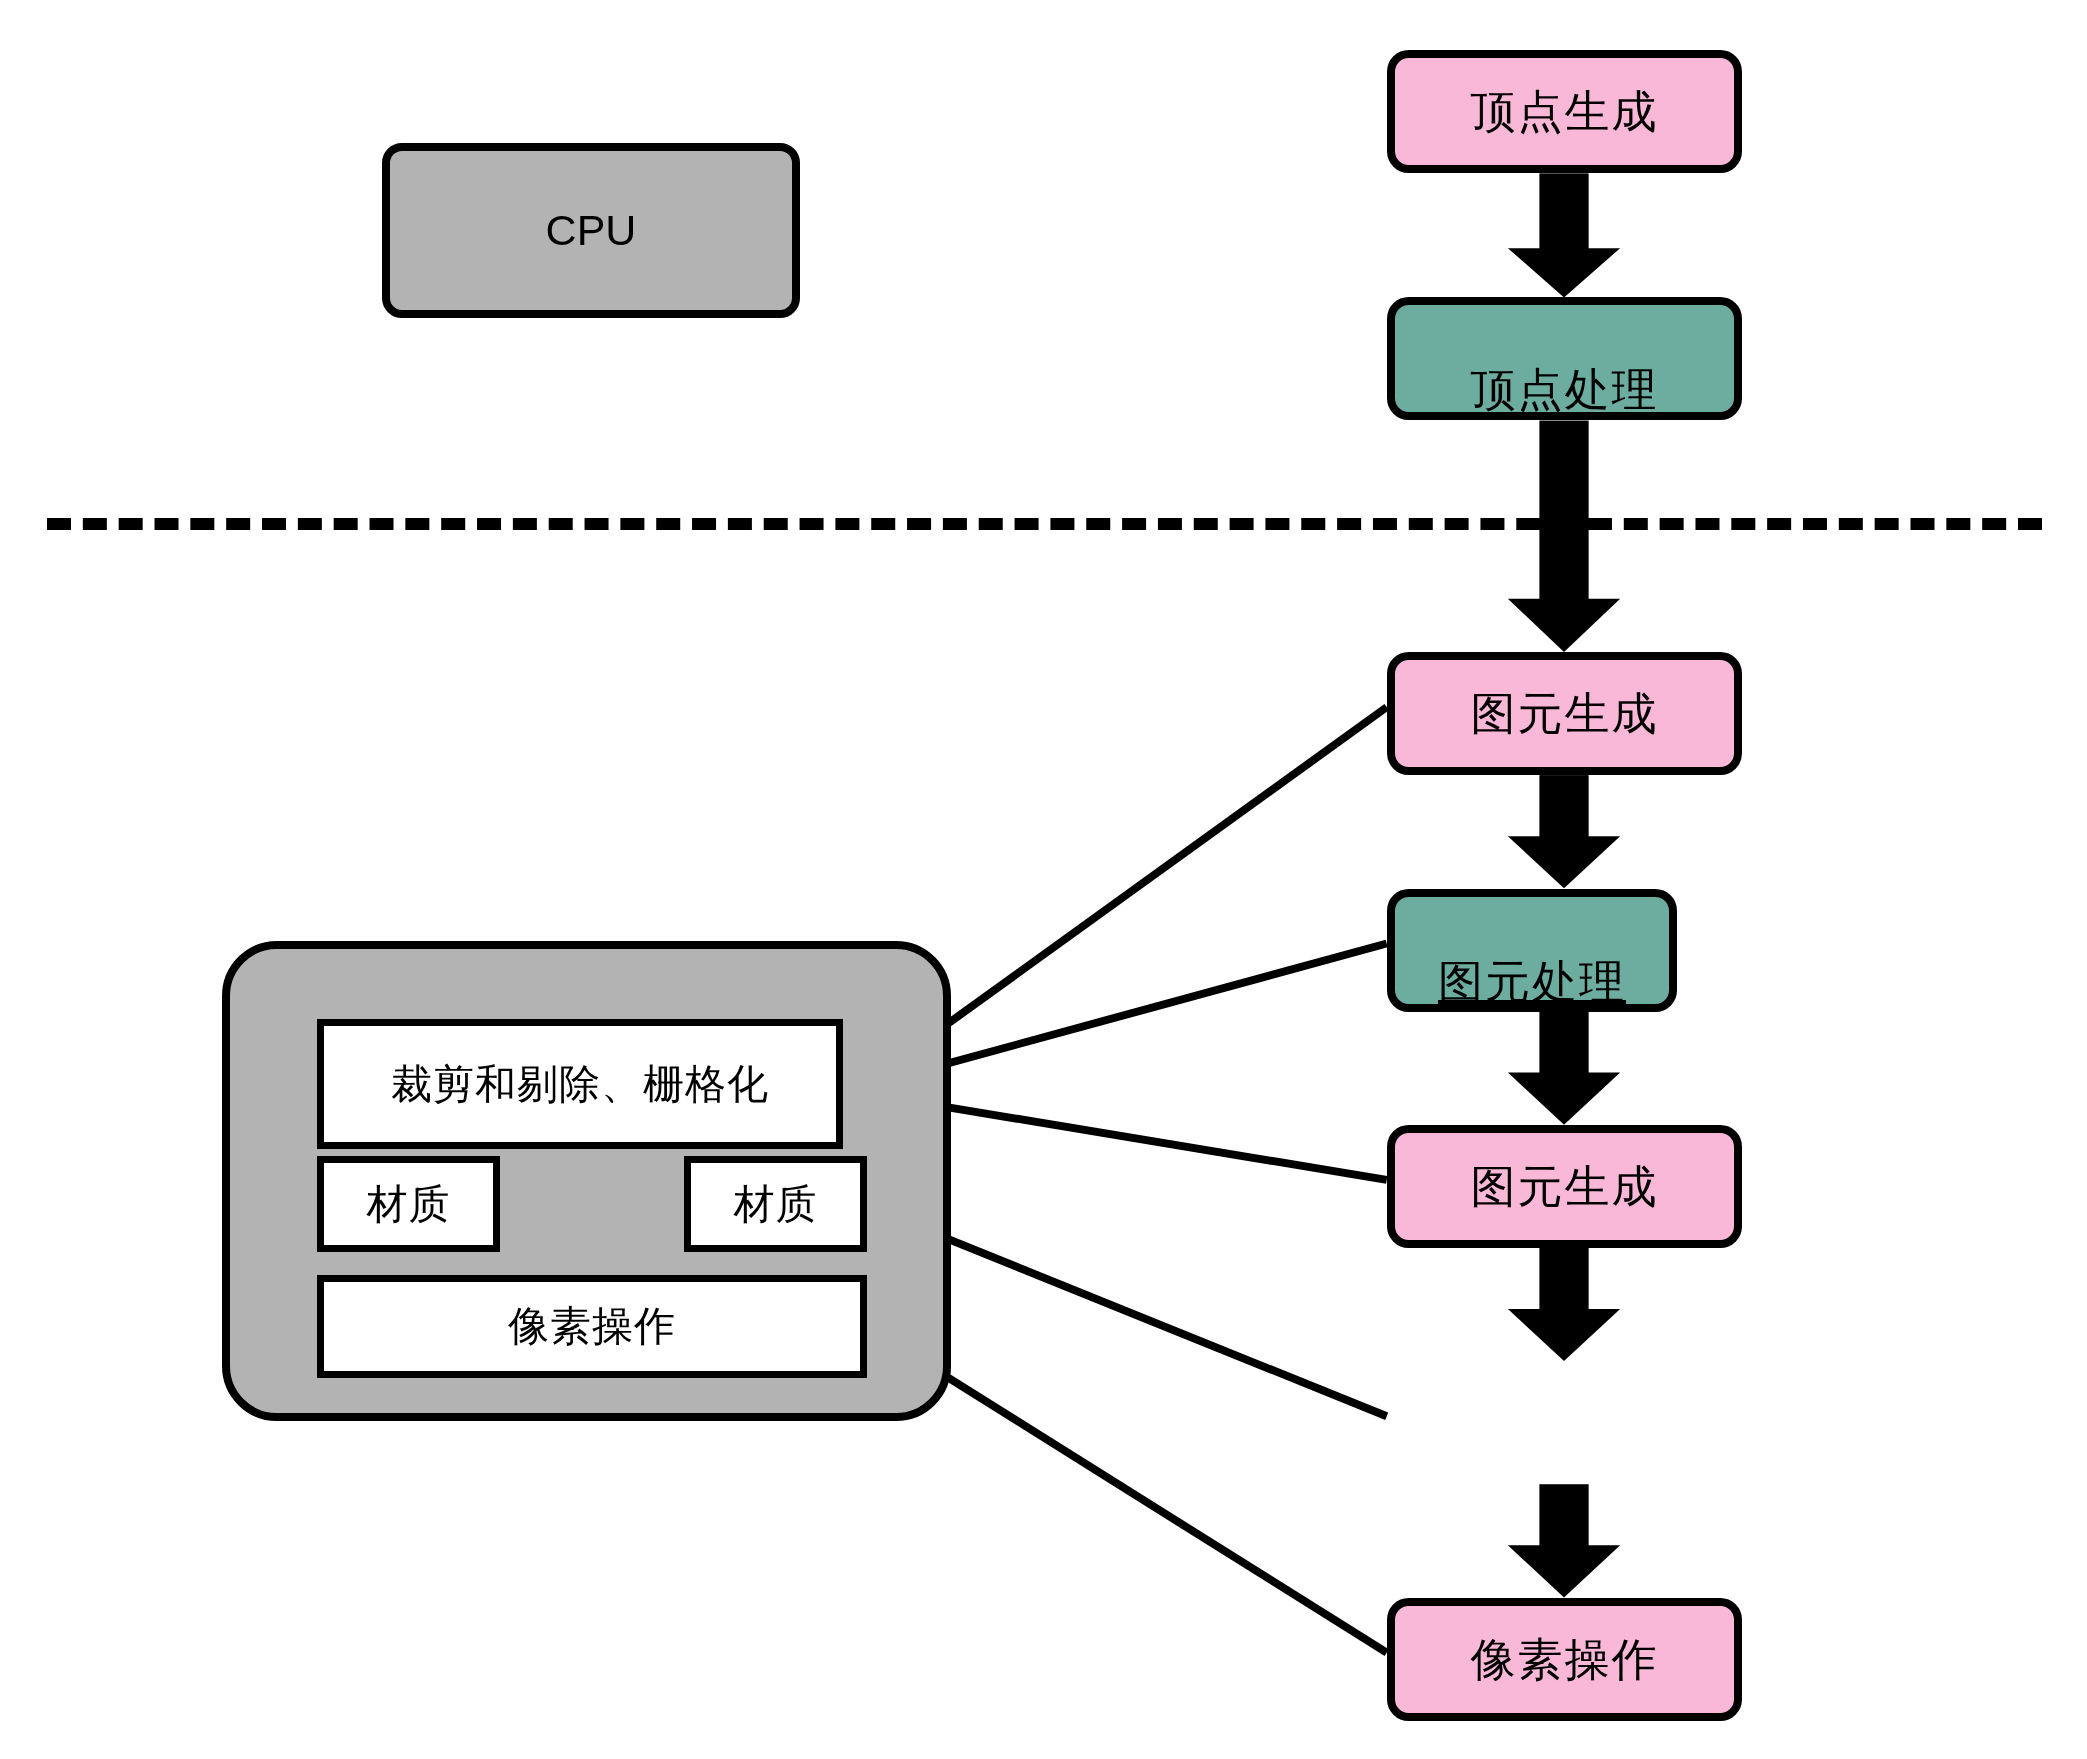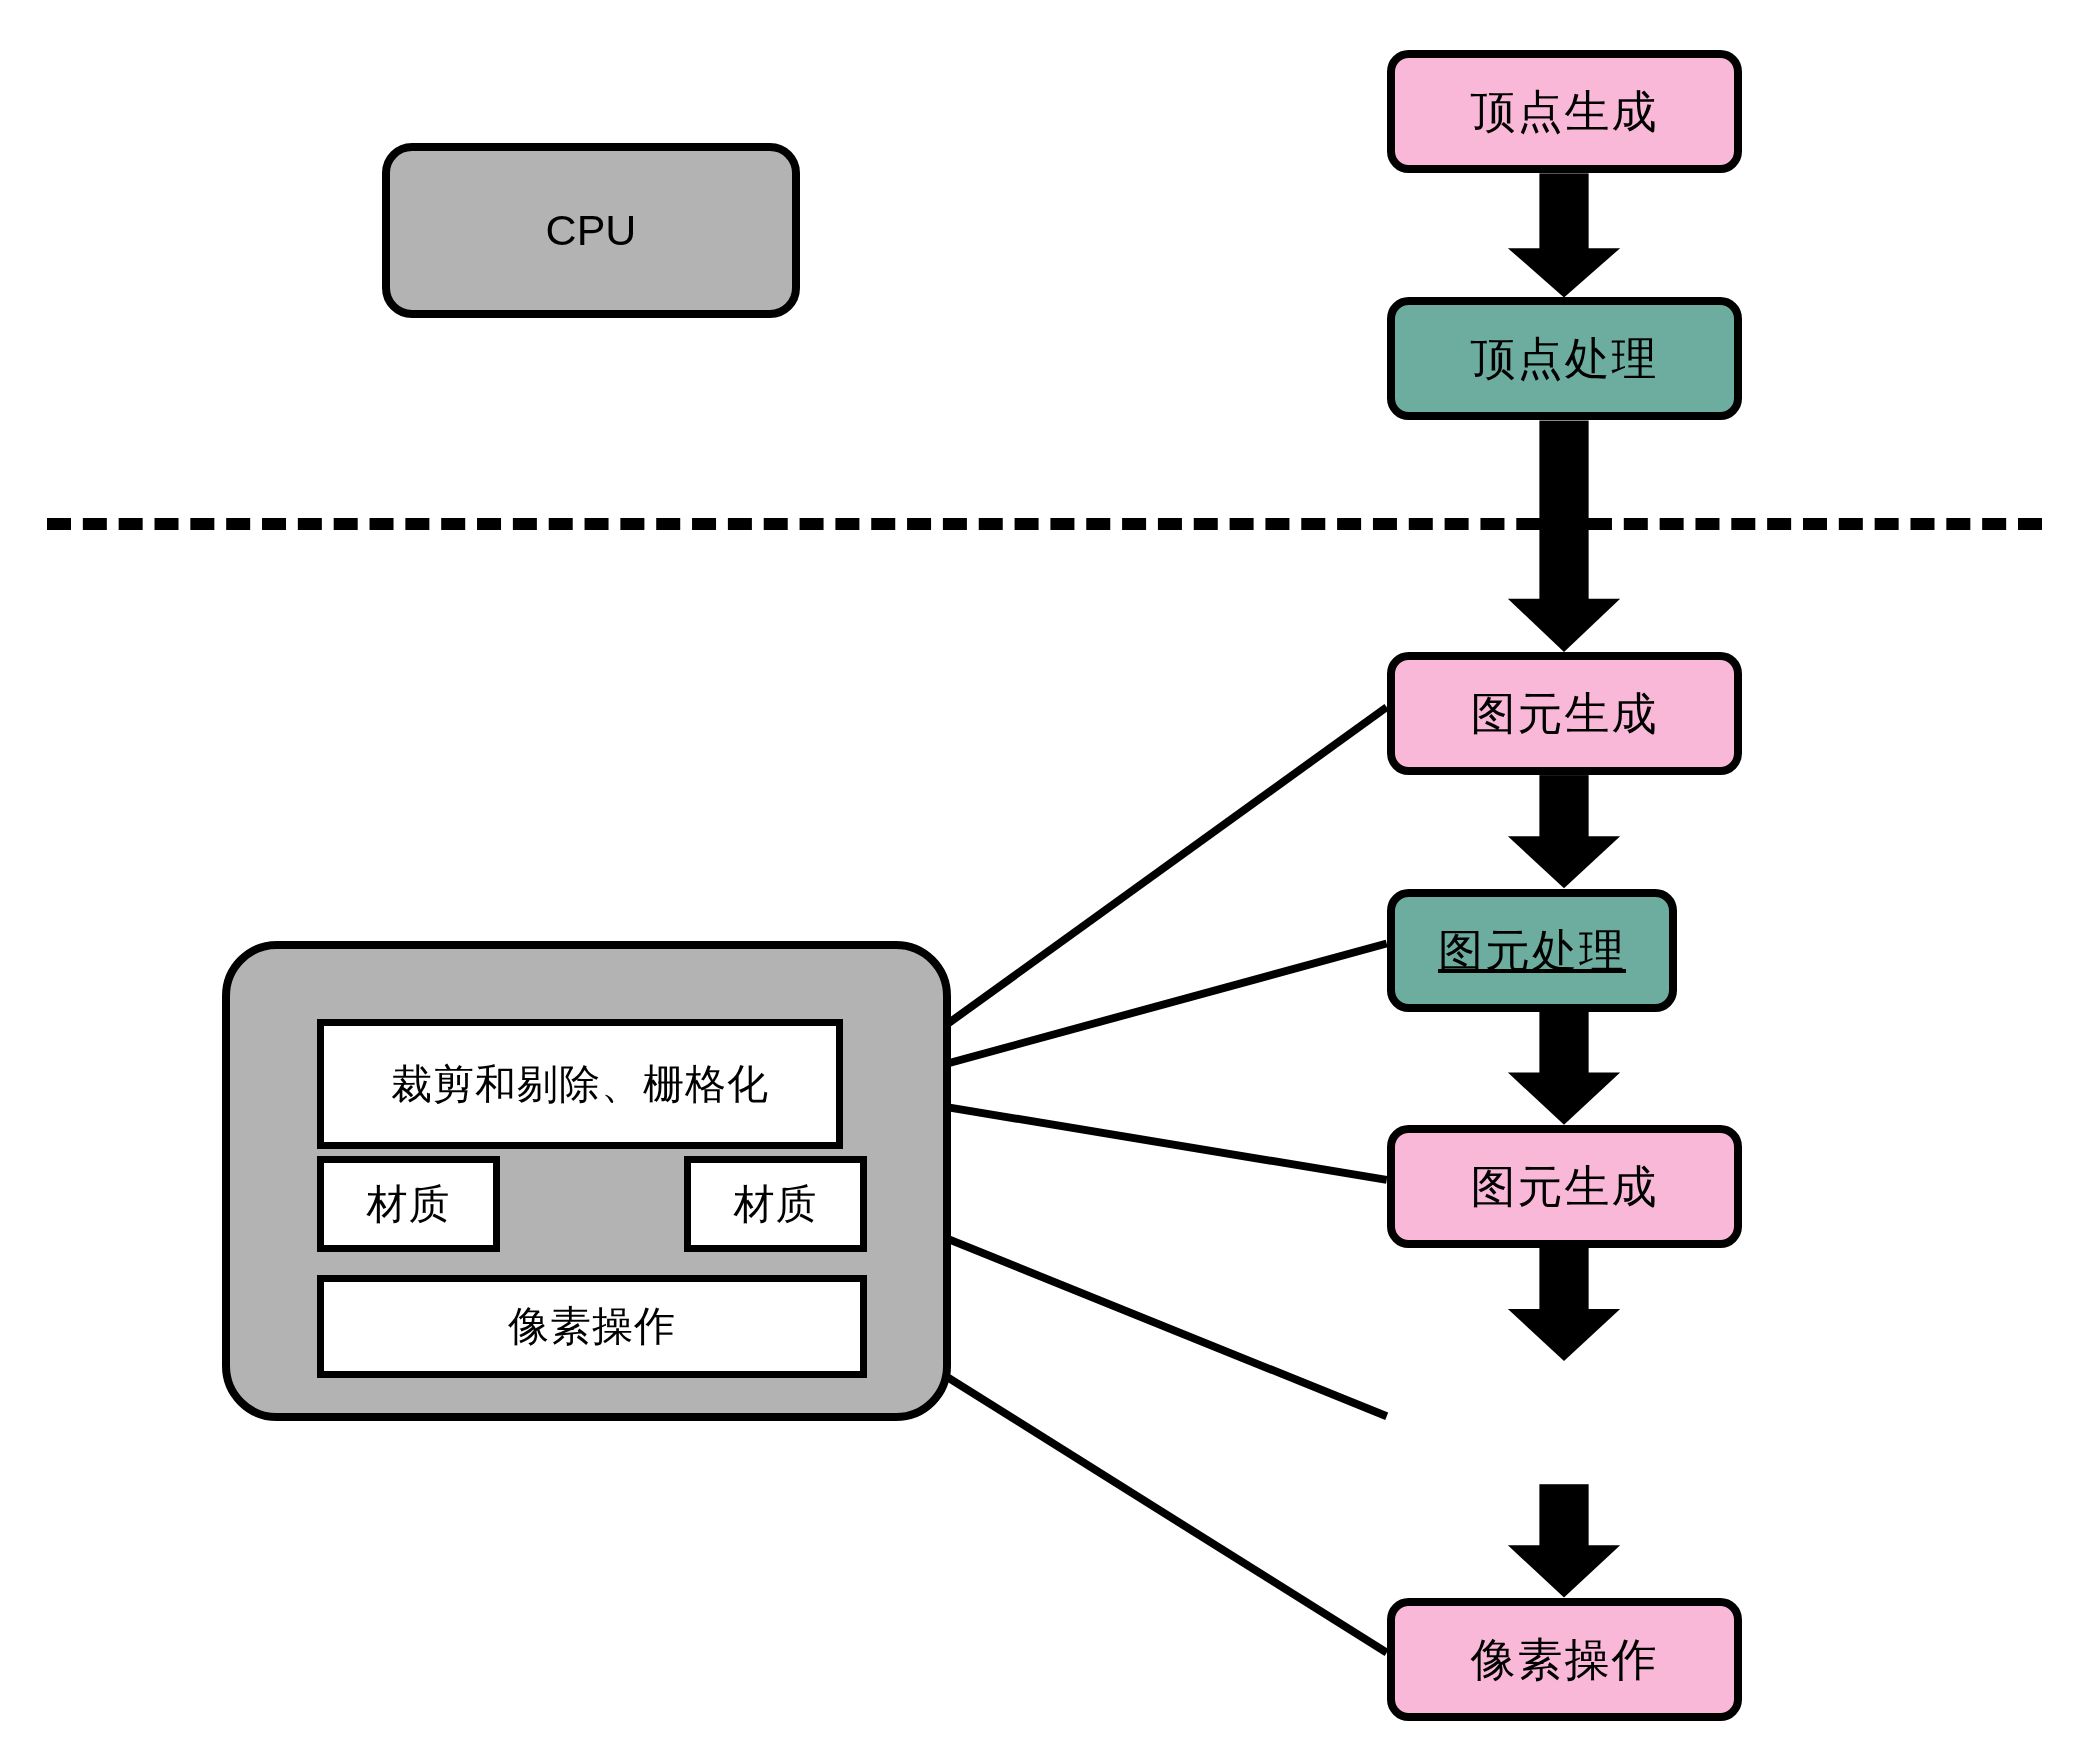--- a/index.html
+++ b/index.html
@@ -35,32 +35,32 @@
     display: flex;
     align-items: center;
     justify-content: center;
     font-size: 45px;
     color: #000000;
     letter-spacing: 2px;
     line-height: 1;
     z-index: 4;
   }
   .node.gen  { background: #f9b8d8; }
-  .node.proc { background: #6dad9f; }
+  .node.proc { background: #6dad9f; align-items: flex-end; }
 
   
   .hw {
     position: absolute;
     box-sizing: border-box;
     background: #b3b3b3;
     border: 8.9px solid #000000;
     z-index: 2;
   }
   #cpu-box {
-    border-radius: 30px;
+    border-radius: 20px;
     display: flex;
     align-items: center;
     justify-content: center;
     font-size: 43px;
     color: #000000;
   }
   #gpu-box {
     border-radius: 55px;
   }
 

